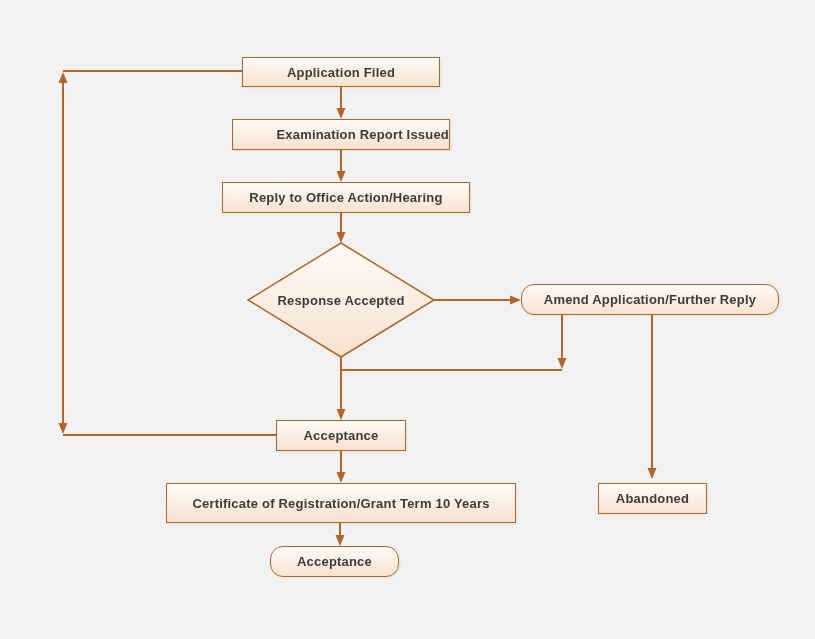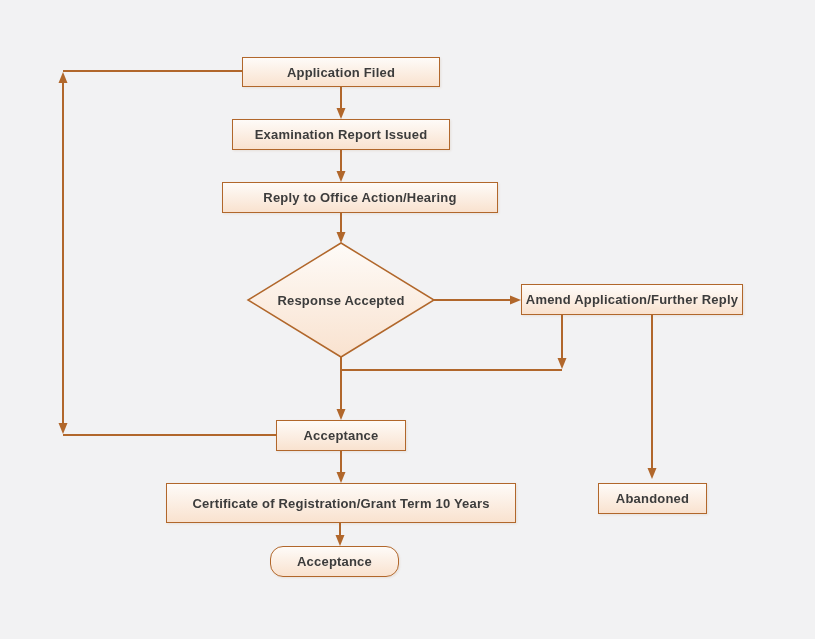--- a/index.html
+++ b/index.html
@@ -56,24 +56,24 @@
   .node.decision-label {
     border: none;
     background: none;
     box-shadow: none;
   }
   .node.terminator {
     border-radius: 13px;
   }
 
   #n-application   { left: 242px; top:  57px; width: 198px; height: 30px; text-align: right; }
-  #n-examination   { left: 232px; top: 119px; width: 218px; height: 31px; }
-  #n-reply         { left: 222px; top: 182px; width: 276px; height: 31px; }
+  #n-examination   { left: 232px; top: 119px; width: 218px; height: 31px; justify-content: flex-end; }
+  #n-reply         { left: 222px; top: 182px; width: 248px; height: 31px; }
   #n-decision      { left: 248px; top: 243px; width: 186px; height: 114px; }
-  #n-amend         { left: 521px; top: 284px; width: 222px; height: 31px; }
+  #n-amend         { left: 521px; top: 284px; width: 258px; height: 31px; border-radius: 13px; }
   #n-acceptance    { left: 276px; top: 420px; width: 130px; height: 31px; }
   #n-certificate   { left: 166px; top: 483px; width: 350px; height: 40px; }
   #n-abandoned     { left: 598px; top: 483px; width: 109px; height: 31px; }
   #n-terminal      { left: 270px; top: 546px; width: 129px; height: 31px; }
 </style>
 </head>
 <body>
 
 <div class="canvas">
 

